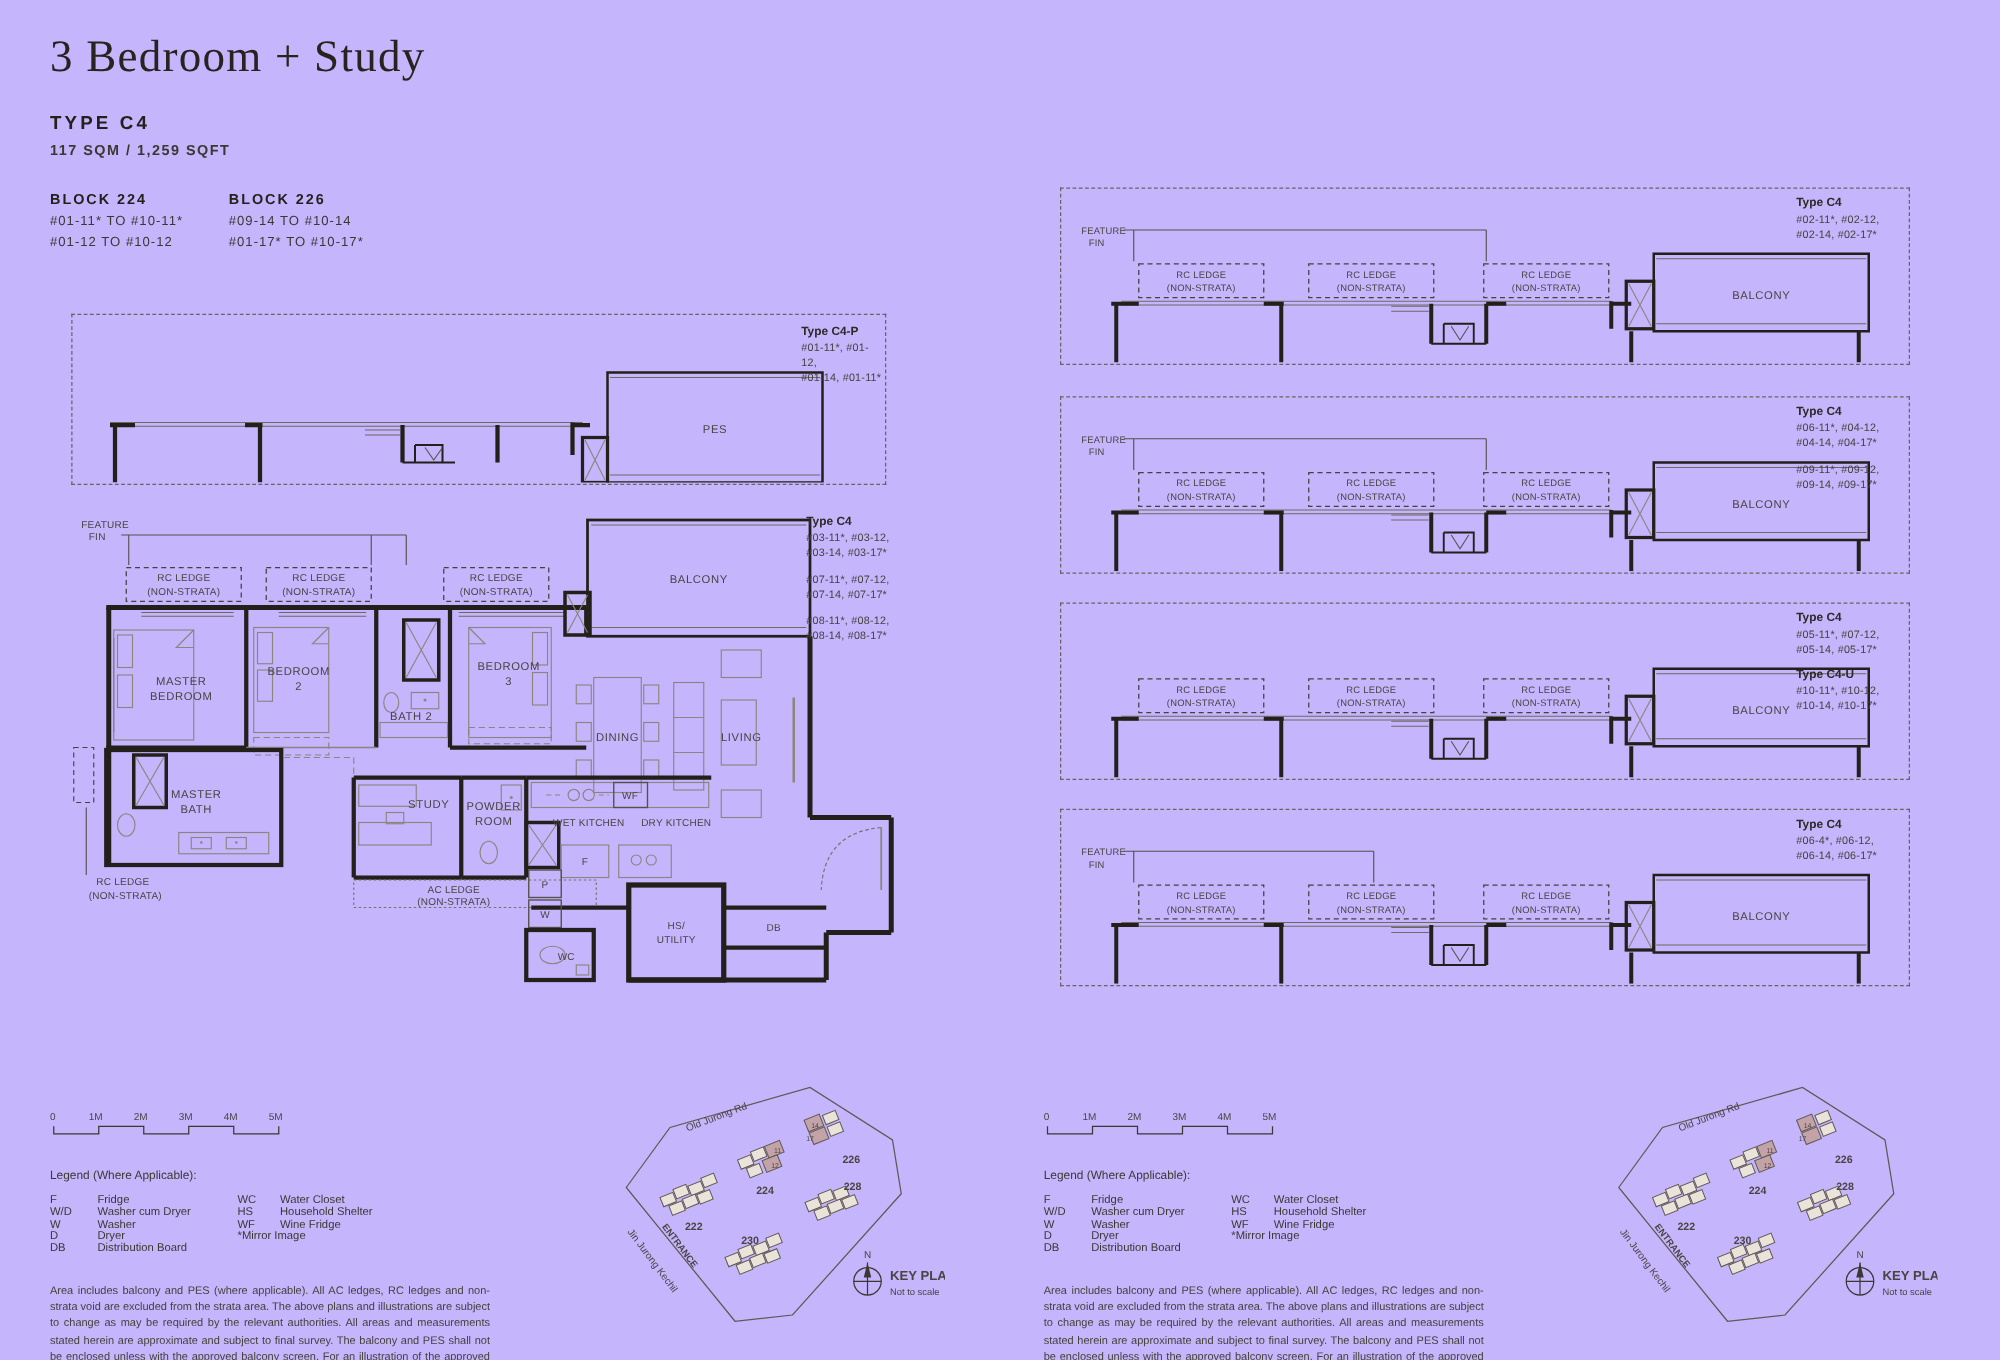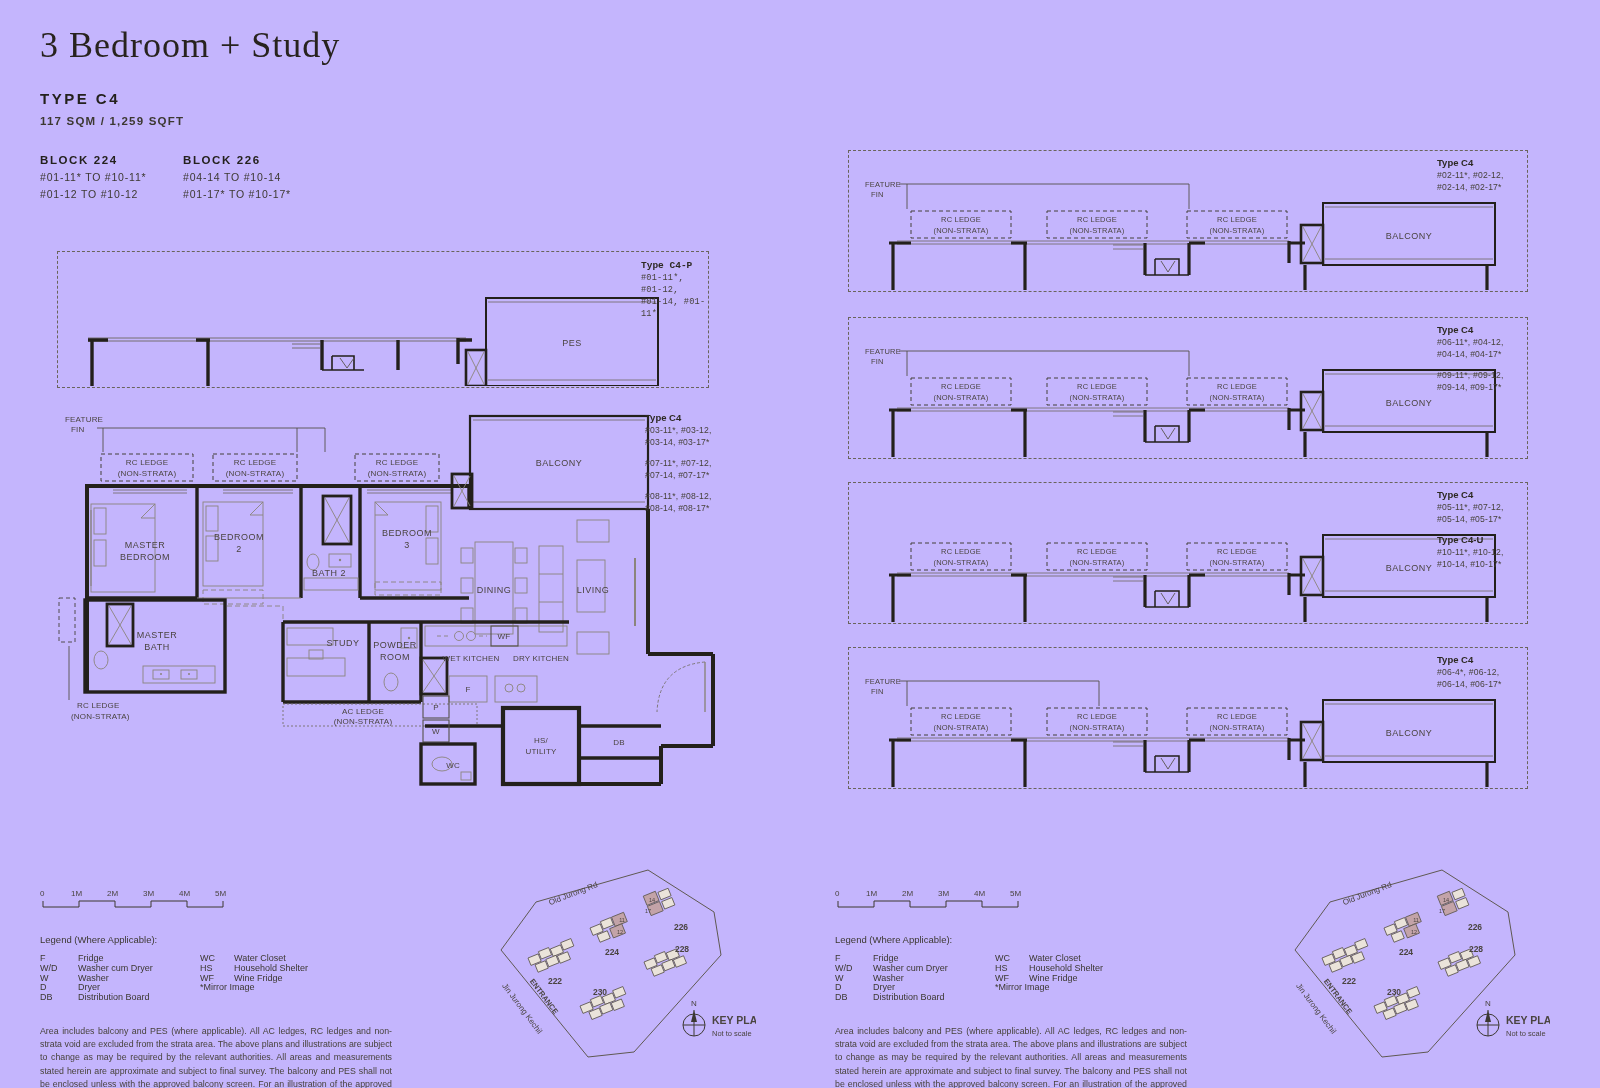--- a/index.html
+++ b/index.html
@@ -21,42 +21,42 @@
   
   svg text{font-family:"Liberation Sans",sans-serif;fill:#4a4440;}
   .lbl{font-size:9px;letter-spacing:.5px;}
   .lbl8{font-size:8px;letter-spacing:.2px;}
   .lbl7{font-size:7.5px;letter-spacing:.2px;}
   
   .legend-title{font-size:9.5px;color:#3c3831;}
   .lg-table{font-size:9px;color:#3c3831;}
   .lg-row{display:flex;height:9.8px;line-height:9.8px;}
   .lg-k{width:38px;}
-  .lg-v{width:122px;}
+  .lg-v{width:112px;}
   .lg-k2{width:34px;}
   .disclaimer{font-size:8.8px;line-height:1.5;color:#47423b;width:352px;text-align:justify;}
   .kp-txt{font-size:8px;}
 </style>
 </head>
 <body>
 
 <div class="page">
 
   <div class="abs title" style="left:40px;top:24px;">3 Bedroom + Study</div>
   <div class="abs type" style="left:40px;top:90px;">TYPE C4</div>
   <div class="abs area" style="left:40px;top:115px;font-weight:bold;">117 SQM / 1,259 SQFT</div>
 
   <div class="abs" style="left:40px;top:154px;">
     <div class="blk-name">BLOCK 224</div>
     <div class="blk-line">#01-11* TO #10-11*</div>
     <div class="blk-line">#01-12 TO #10-12</div>
   </div>
   <div class="abs" style="left:183px;top:154px;">
     <div class="blk-name">BLOCK 226</div>
-    <div class="blk-line">#04-14 TO #10-14</div>
+    <div class="blk-line">#09-14 TO #10-14</div>
     <div class="blk-line">#01-17* TO #10-17*</div>
   </div>
 
   <div class="abs dash-box" style="left:57px;top:251px;width:652px;height:137px;">
     <svg width="650" height="134" viewBox="0 0 650 134">
       <g stroke="#6e6861" stroke-width="0.9" fill="none">
         <line x1="30" y1="86" x2="408" y2="86"></line>
           <line x1="30" y1="89" x2="408" y2="89"></line>
       </g>
       <g stroke="#23201b" stroke-width="3.4" fill="none">
@@ -74,21 +74,21 @@
         <rect x="408" y="98" width="20" height="36" fill="none" stroke="#23201b" stroke-width="2.6"></rect>
         <path d="M410,100 L426,132 M426,100 L410,132" stroke="#8b857c" stroke-width="0.9"></path>
       </g>
       <g>
         <rect x="428" y="46" width="172" height="88" fill="none" stroke="#23201b" stroke-width="2"></rect>
         <line x1="430" y1="50" x2="598" y2="50" stroke="#6e6861" stroke-width="0.8"></line>
         <line x1="430" y1="128" x2="598" y2="128" stroke="#6e6861" stroke-width="0.8"></line>
         <text class="lbl" x="514" y="94" text-anchor="middle">PES</text>
       </g>
     </svg>
-    <div class="diag-label" style="left:583px;top:8px;width:66px;font-family:Liberation Mono, monospace;">
+    <div class="diag-label" style="left:583px;top:8px;width:66px;">
       <div class="dl-title">Type C4-P</div>
       <div class="dl-line">#01-11*, #01-12,</div>
       <div class="dl-line">#01-14, #01-11*</div>
     </div>
   </div>
 
   <svg class="abs" style="left:57px;top:390px;" width="700" height="424" viewBox="0 0 700 424">
 
     <g>
       <text class="lbl8" x="8" y="32">FEATURE</text>

